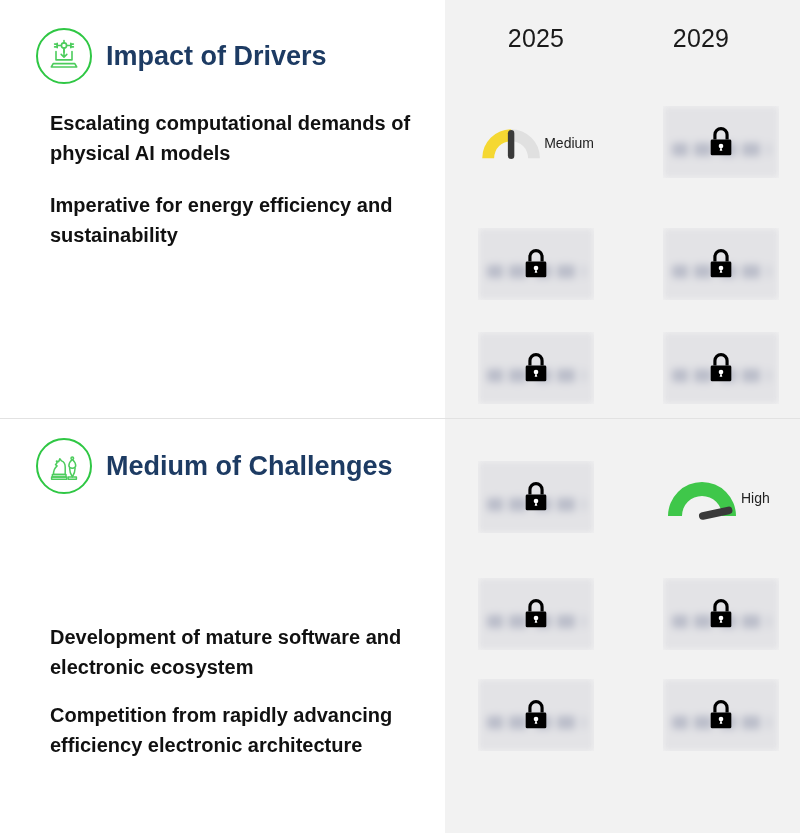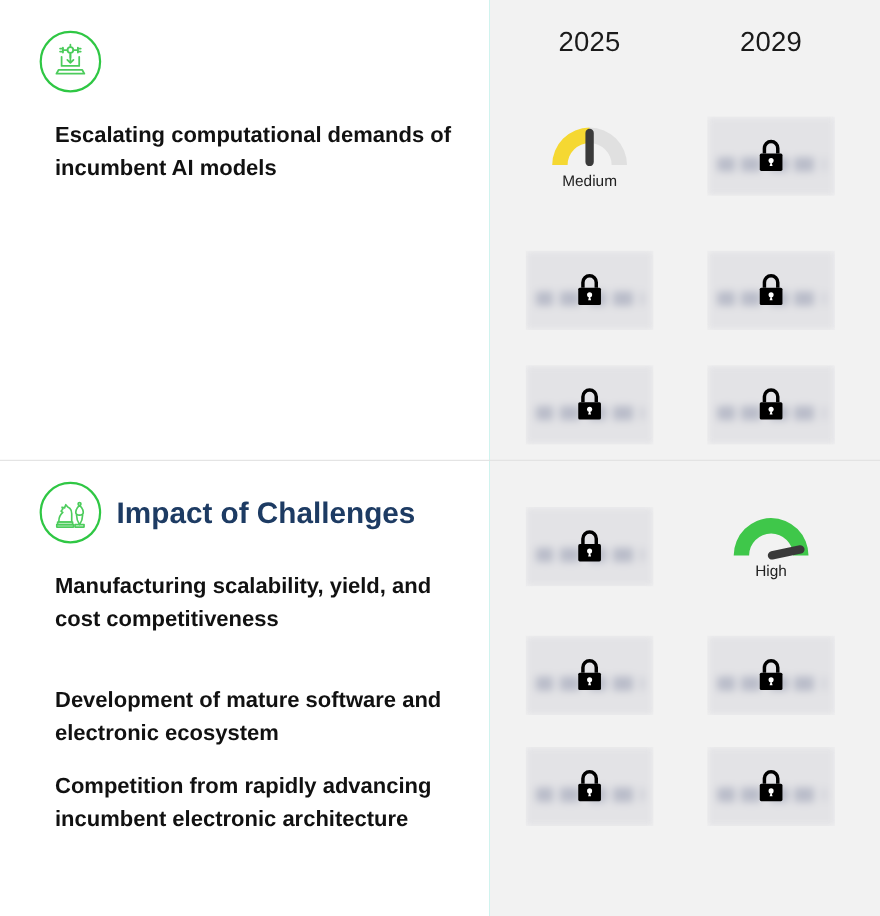--- a/index.html
+++ b/index.html
@@ -111,21 +111,21 @@
     line-height: 1.5;
   }
 
   
   .cell {
     position: absolute;
     width: 116px;
     height: 72px;
   }
   .cell.col-2025 { left: 478px; }
-  .cell.col-2029 { left: 643px; }
+  .cell.col-2029 { left: 663px; }
 
   
   .locked-cell {
     position: absolute;
     inset: 0;
     overflow: hidden;
     display: flex;
     align-items: center;
     justify-content: center;
   }
@@ -157,21 +157,21 @@
     z-index: 2;
     width: 30px;
     height: 34px;
   }
 
   
   .gauge-cell {
     position: absolute;
     inset: 0;
     display: flex;
-    flex-direction: column;
+    flex-direction: row;
     align-items: center;
     justify-content: flex-start;
   }
   .gauge-svg { display: block; }
   .gauge-label {
     margin-top: 1px;
     font-size: 14px;
     color: #222222;
     line-height: 1;
   }
@@ -198,23 +198,25 @@
         <path d="M15.4 7.5H11.2M20.6 7.5h4.2"></path>
         <path d="M11.2 5.2v4.6M24.8 5.2v4.6"></path>
         <path d="M8.6 6.1h2.6M24.8 6.1h2.6M8.6 8.9h2.6M24.8 8.9h2.6"></path>
 
         <path d="M18 11.5v7.4M15.2 16.4L18 19.2l2.8-2.8"></path>
 
         <path d="M10 13.6v8.3h16v-8.3"></path>
         <path d="M7.2 25.6h21.6l1.9 3.4H5.3z"></path>
       </svg>
     </div>
-  </div>
-
-  <div class="item-text" style="top:108px">Escalating computational demands of incumbent AI models</div>
+    <div class="head-title">Impact of Drivers</div>
+  </div>
+
+  <div class="item-text" style="top:108px">Escalating computational demands of physical AI models</div>
+  <div class="item-text" style="top:190px">Imperative for energy efficiency and sustainability</div>
 
   <div class="cell col-2025" style="top:106px">
     <div class="gauge-cell">
       <svg class="gauge-svg" width="78" height="50" viewBox="0 0 78 50">
         <path d="M5 44 A34 34 0 0 1 39 10 L39 24 A20 20 0 0 0 19 44 Z" fill="#f5d832"></path>
         <path d="M39 10 A34 34 0 0 1 73 44 L59 44 A20 20 0 0 0 39 24 Z" fill="#e0e0e0"></path>
         <rect x="35.2" y="11" width="7.6" height="34" rx="3.8" fill="#3a3a3a"></rect>
       </svg>
       <div class="gauge-label">Medium</div>
     </div>
@@ -285,26 +287,25 @@
         <path d="M7.5 26.5c-.2-4.4 1.3-6.6 3.6-8.6l-1.6-1.2 1.6-1.9-.7-1.7 2.3.6 1.1-2.9 1.8 2.1c2.4.9 3.6 3.2 3.6 6.1v7.5z"></path>
         <path d="M6.4 26.5h13.6v2.4H6.4z"></path>
         <path d="M5.6 28.9h15.2v2.3H5.6z"></path>
 
         <circle cx="26.3" cy="10.2" r="1.3"></circle>
         <path d="M26.3 11.5c2.3 2 3.4 4 3.4 6.1 0 1.7-1.5 2.7-3.4 2.7s-3.4-1-3.4-2.7c0-2.1 1.1-4.1 3.4-6.1z"></path>
         <path d="M23.6 20.3c0 3.2.6 5.3 2.7 8.6h.1c2.1-3.3 2.7-5.4 2.7-8.6"></path>
         <path d="M22.2 28.9h8.2v2.3h-8.2z"></path>
       </svg>
     </div>
-    <div class="head-title">Impact of Challenges</div>
-  </div>
-
-  <div class="item-text" style="top:518px">Manufacturing scalability, yield, and cost competitiveness</div>
+    <div class="head-title">Medium of Challenges</div>
+  </div>
+
   <div class="item-text" style="top:622px">Development of mature software and electronic ecosystem</div>
-  <div class="item-text" style="top:700px">Competition from rapidly advancing incumbent electronic architecture</div>
+  <div class="item-text" style="top:700px">Competition from rapidly advancing efficiency electronic architecture</div>
 
   <div class="cell col-2025" style="top:461px">
     <div class="locked-cell">
       <div class="locked-blur"></div>
       <svg class="lock-icon" viewBox="0 0 24 28">
         <path d="M7 12V8a5 5 0 0 1 10 0v4" fill="none" stroke="#000" stroke-width="2.6"></path>
         <rect x="3.5" y="12" width="17" height="13" rx="1.2" fill="#000"></rect>
         <circle cx="12" cy="17.3" r="1.9" fill="#fff"></circle>
         <path d="M12 17.3 l1.1 4h-2.2z" fill="#fff"></path>
       </svg>

